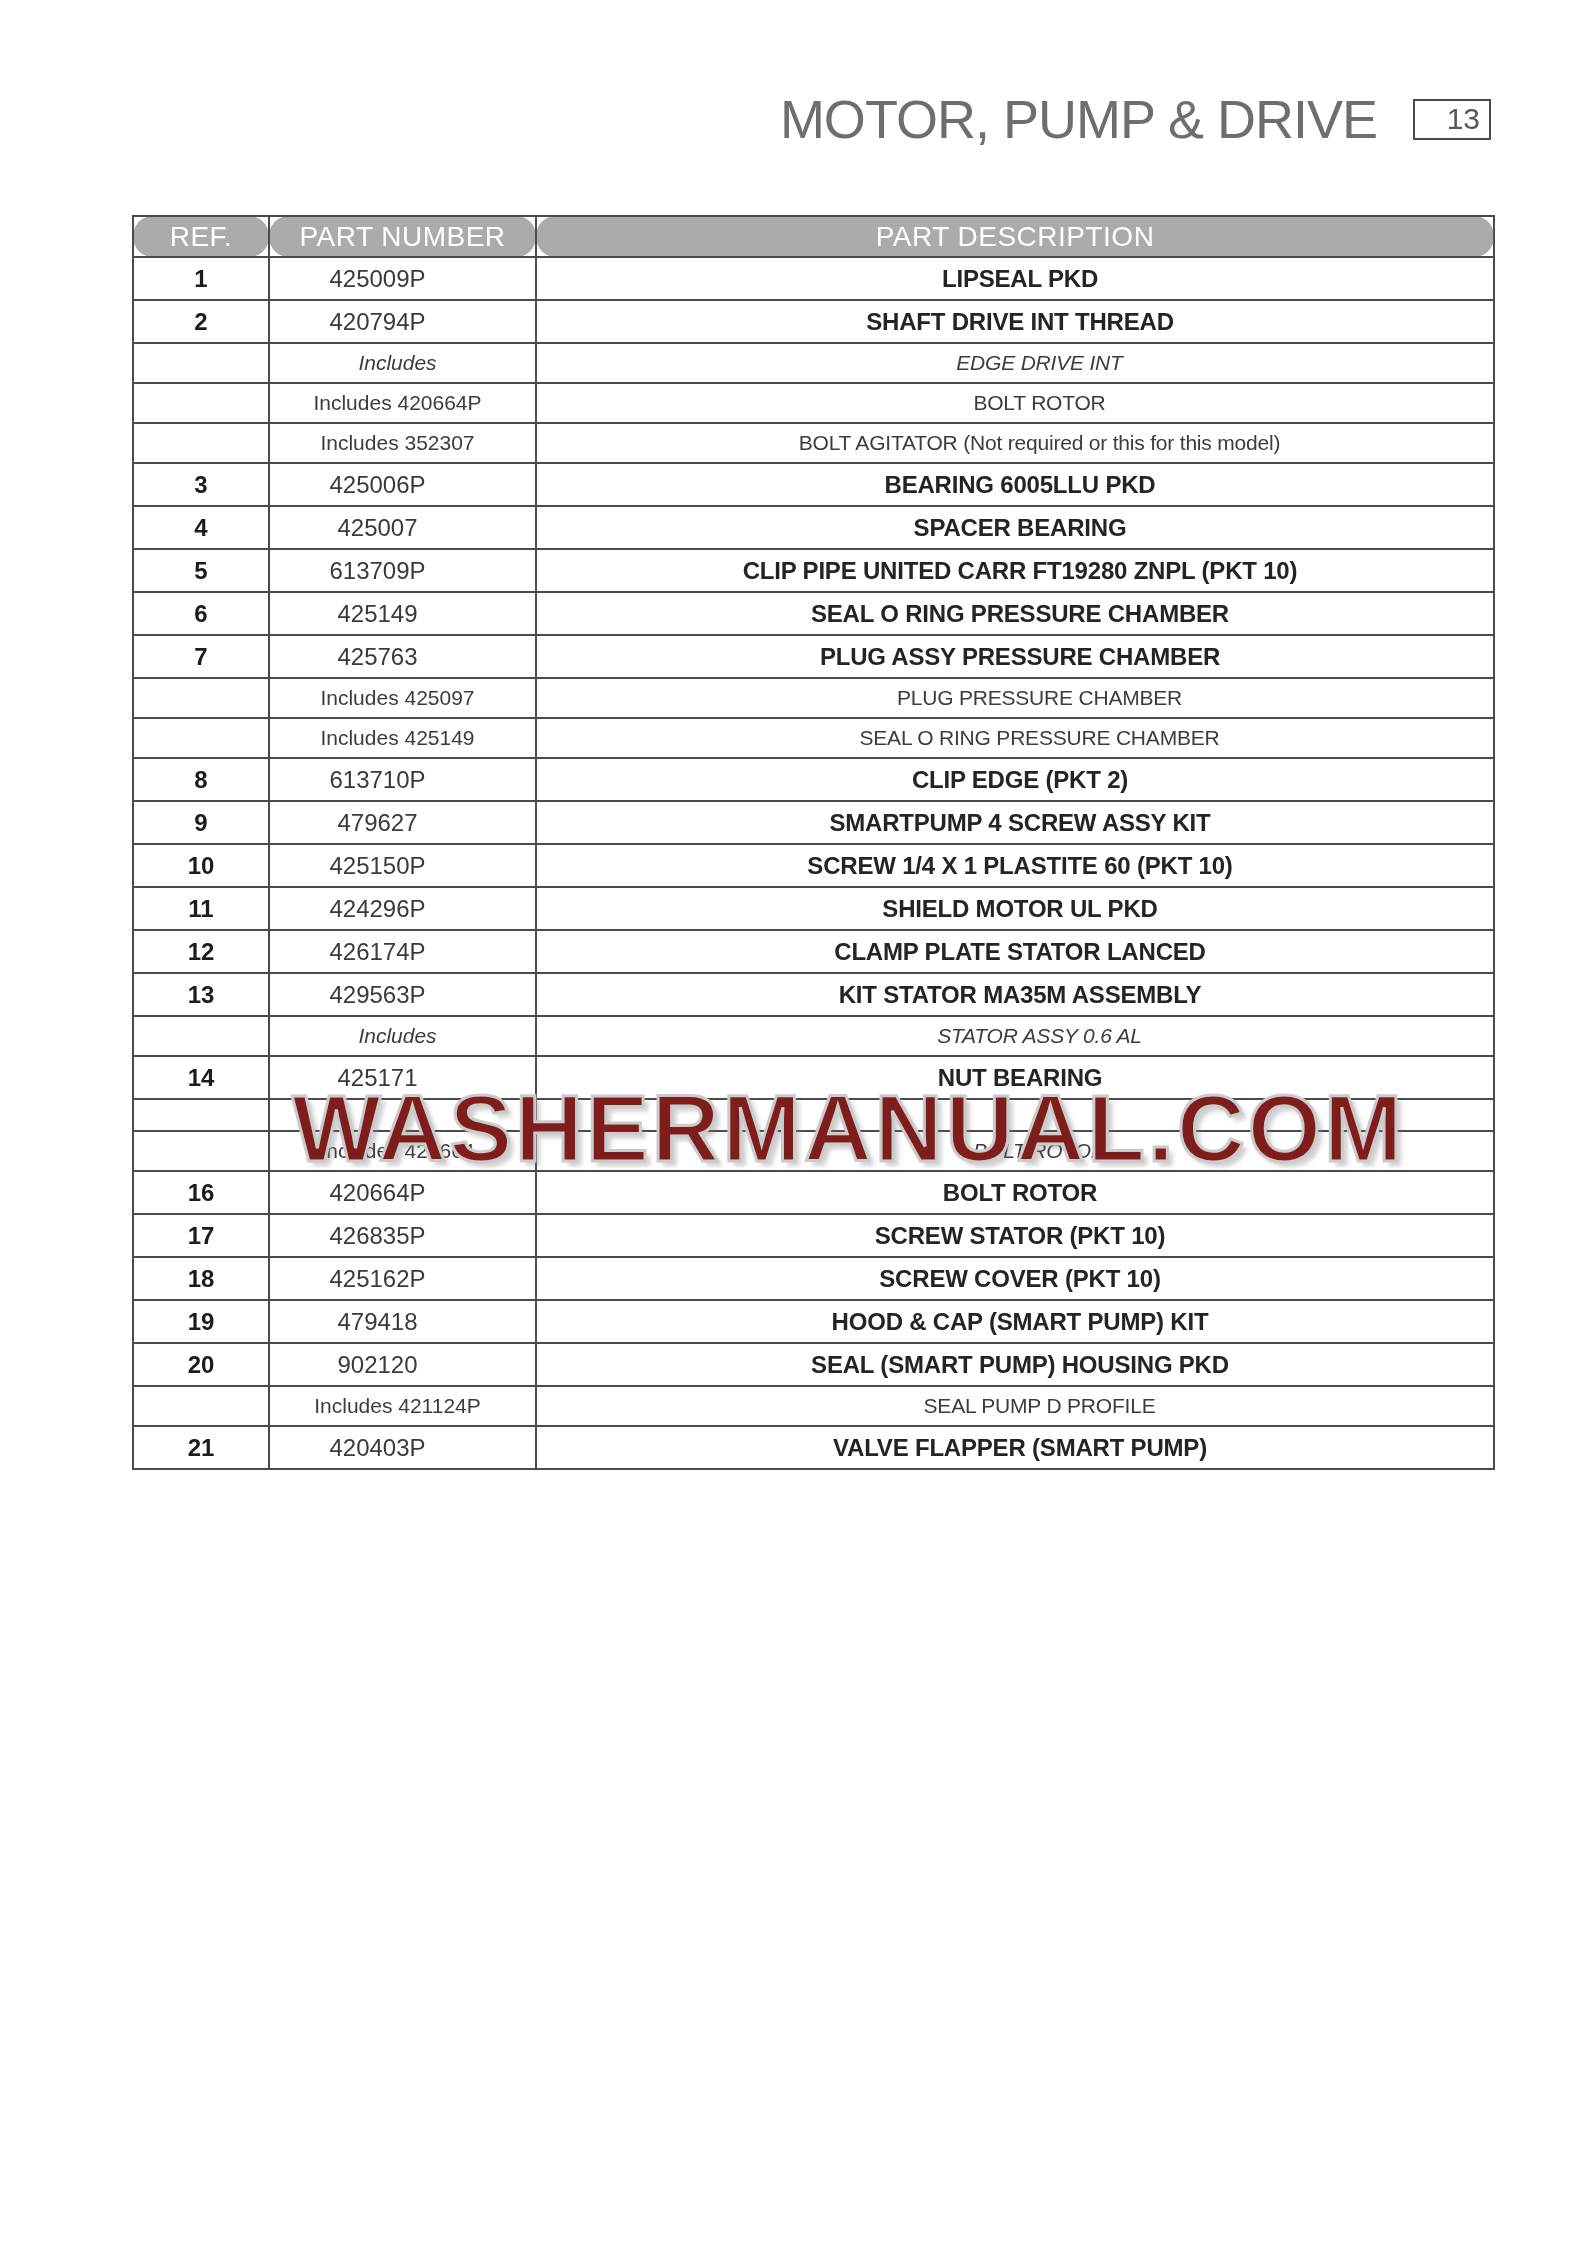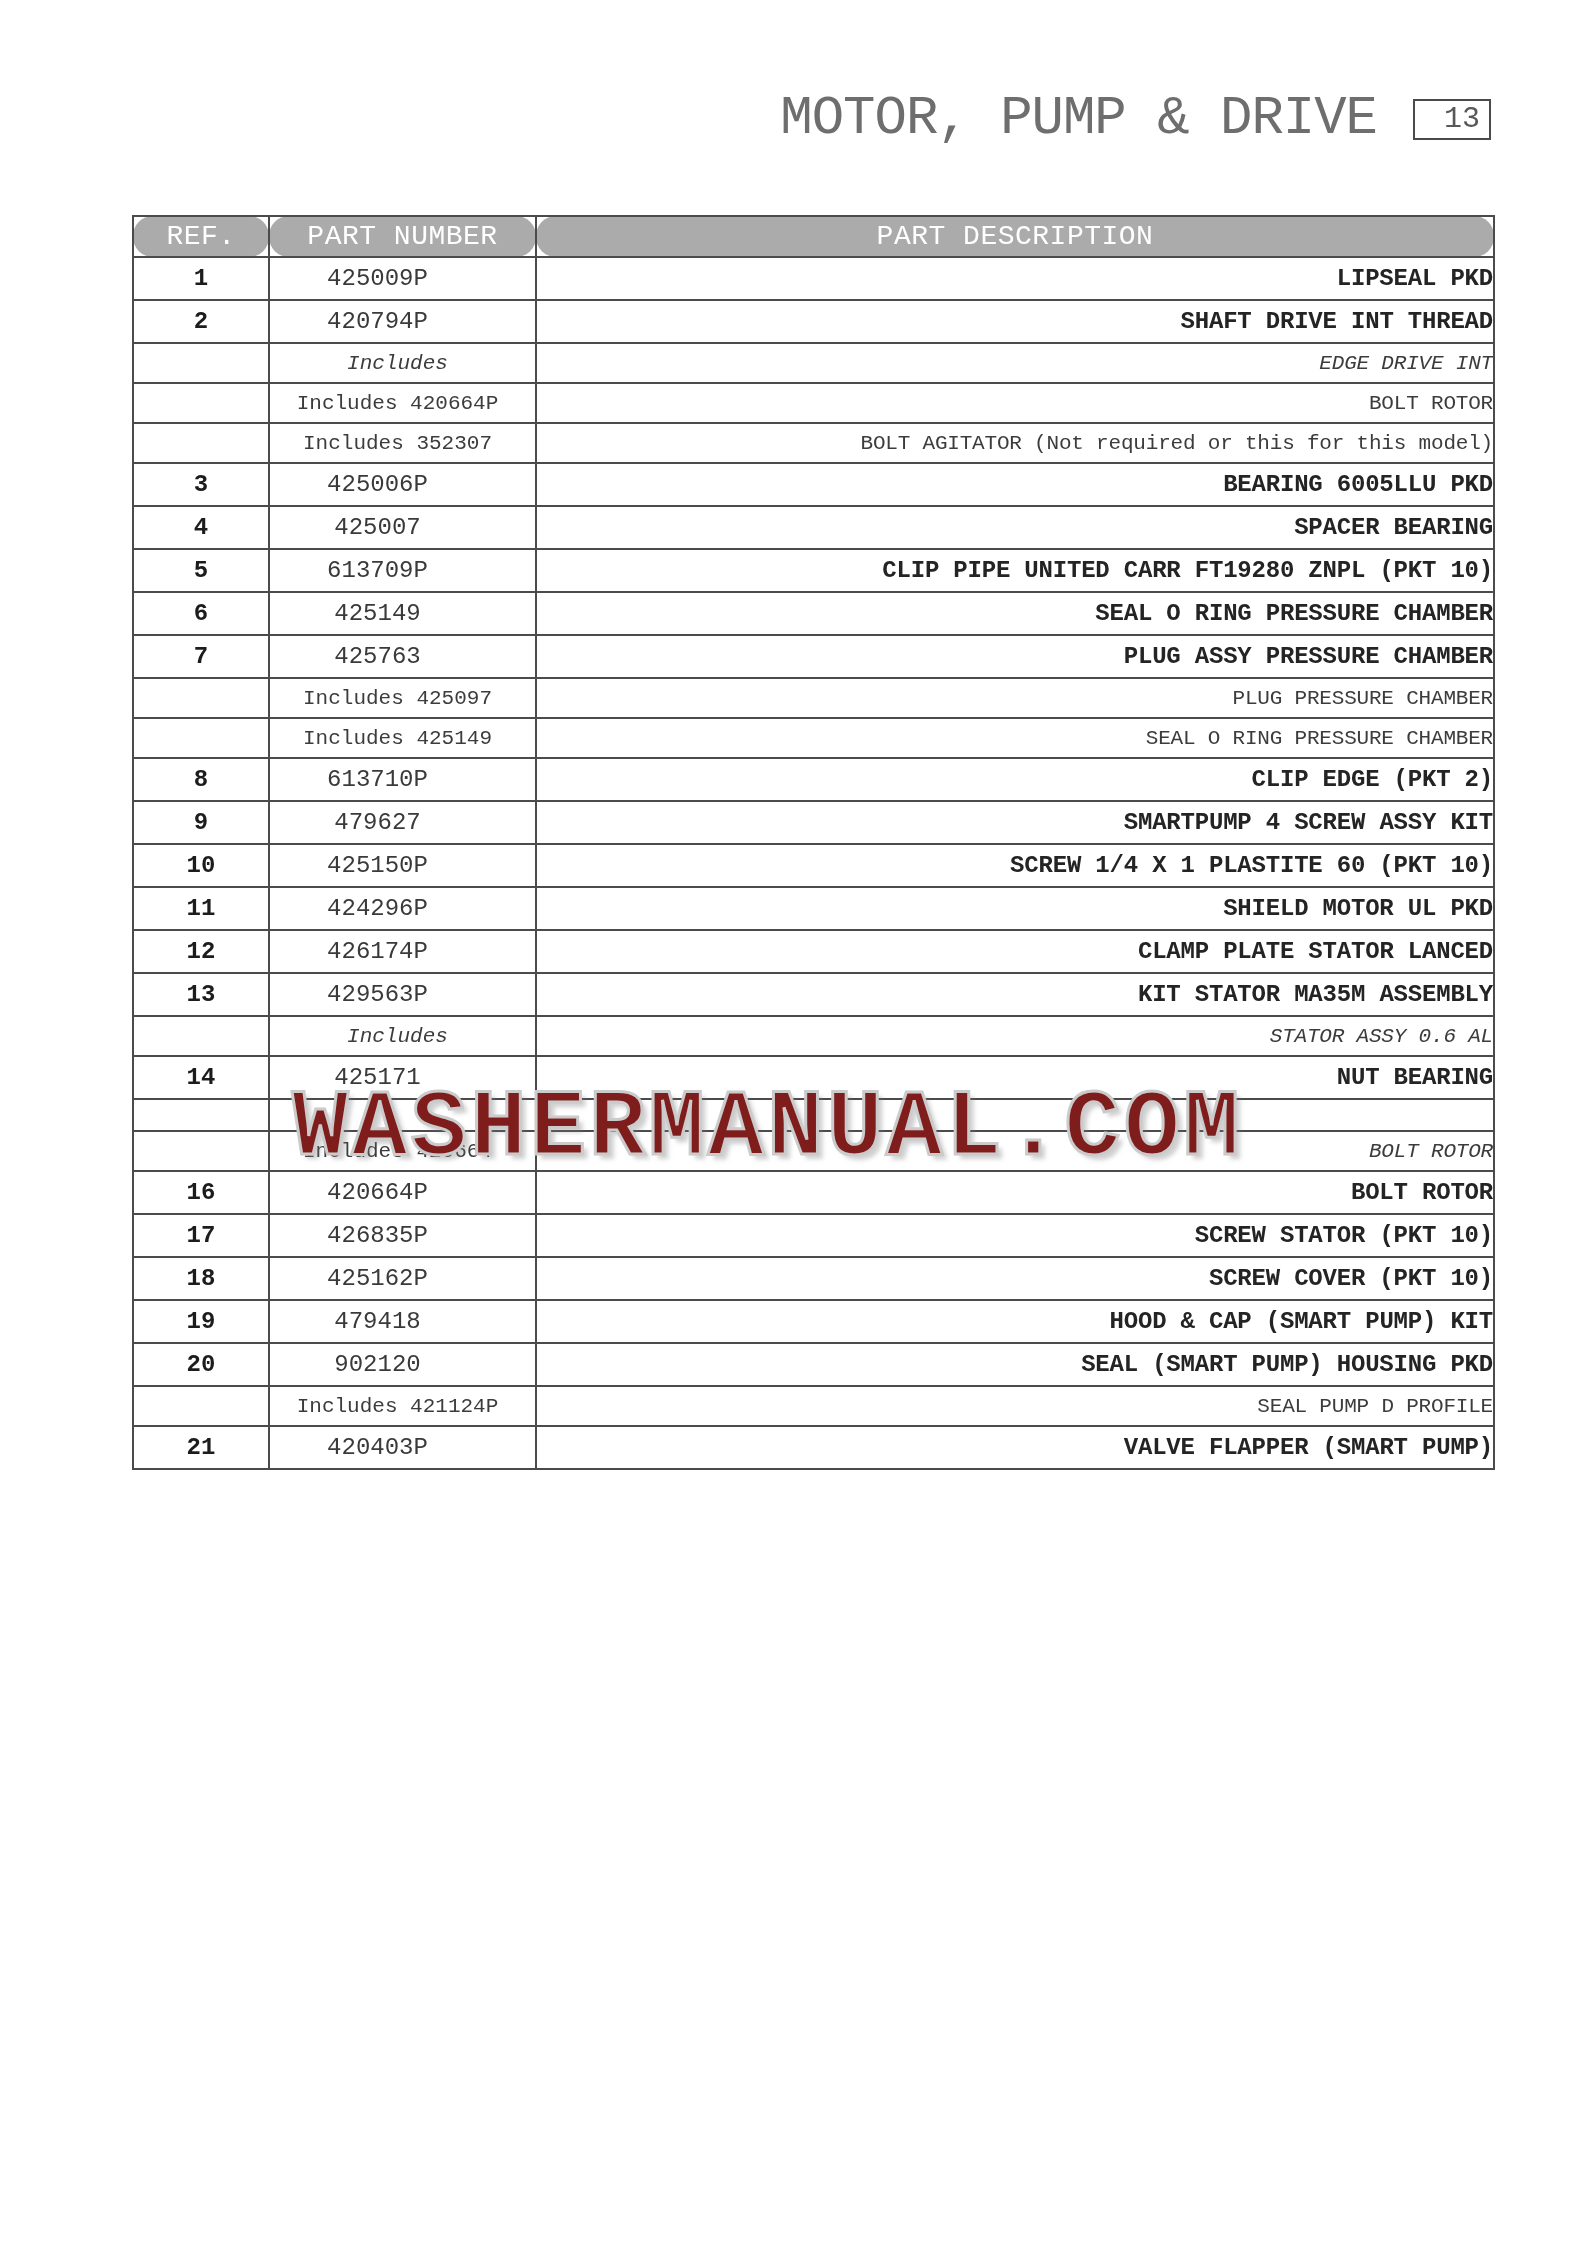--- a/index.html
+++ b/index.html
@@ -1,19 +1,19 @@
 <!DOCTYPE html>
 <html><head>
 <meta charset="utf-8">
 <style>
   * { margin:0; padding:0; box-sizing:border-box; }
   html,body { background:#ffffff; }
   .page {
     position:relative; width:1570px; height:2245px; background:#ffffff;
-    font-family:Liberation Mono, monospace; overflow:hidden;
+    font-family:Liberation Sans, sans-serif; overflow:hidden;
   }
   
   .header-row {
     position:absolute; top:94px; left:0; width:1491px; height:50px;
     display:flex; align-items:center; justify-content:flex-end; gap:36px;
   }
   .title {
     font-size:54px; font-weight:400; color:#6e6e6e; line-height:1;
     letter-spacing:-1px; white-space:nowrap;
   }
@@ -32,21 +32,21 @@
     vertical-align:middle;
   }
   table.parts thead th {
     background:#ababab; color:#ffffff; font-weight:400; font-size:28px;
     height:41px; text-align:center; letter-spacing:0.5px;border-radius:20px;
   }
   tbody td { font-size:24px; }
   tr.r-main td { height:43px; }
   td.c-ref  { text-align:center; font-weight:700; color:#1c1c1c; }
   td.c-part { text-align:center; padding-right:50px; color:#3a3a3a; }
-  td.c-desc { text-align:right; font-weight:700; padding-left:10px; color:#242424; letter-spacing:-0.2px; }
+  td.c-desc { text-align:center; font-weight:700; padding-left:10px; color:#242424; letter-spacing:-0.2px; }
   tr.r-include td, tr.r-include-italic td, tr.r-include-desc-italic td { height:40px; }
   tr.r-include td.c-part, tr.r-include-italic td.c-part, tr.r-include-desc-italic td.c-part {
     font-size:21px; padding-right:10px; font-weight:400; color:#3c3c3c;
   }
   tr.r-include td.c-desc, tr.r-include-italic td.c-desc, tr.r-include-desc-italic td.c-desc {
     font-size:21px; padding-left:49px; font-weight:400; color:#3c3c3c;
   }
   tr.r-include-italic td.c-part,
   tr.r-include-italic td.c-desc,
   tr.r-include-desc-italic td.c-desc { font-style:italic; }

